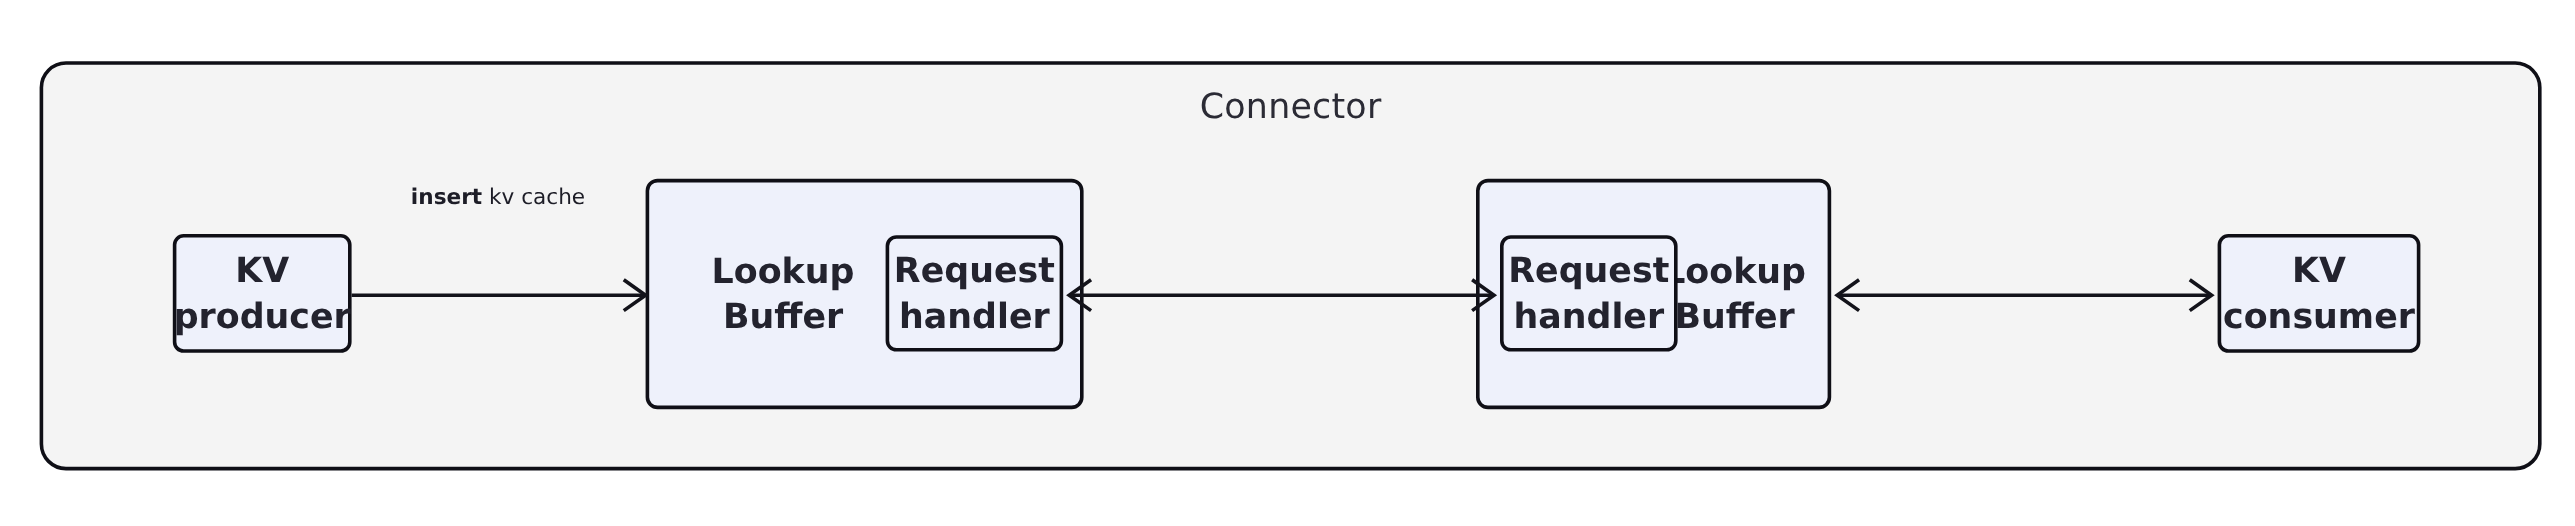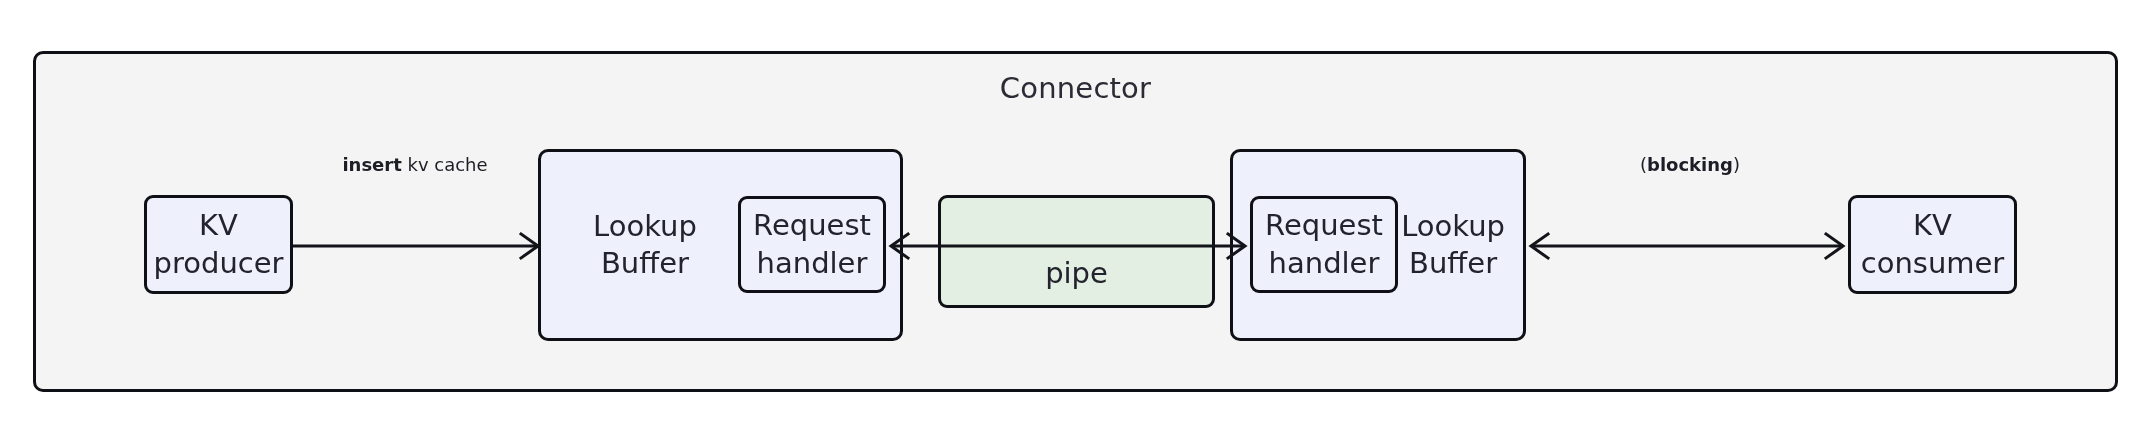--- a/index.html
+++ b/index.html
@@ -19,21 +19,21 @@
   
   .connector-box {
     position: absolute;
     left: 33px;
     top: 51px;
     width: 2085px;
     height: 341px;
     box-sizing: border-box;
     background: #f4f4f4;
     border: 3px solid #0f0f16;
-    border-radius: 10px;
+    border-radius: 22px;
   }
   .connector-title {
     position: absolute;
     left: 0;
     top: 17px;
     width: 100%;
     text-align: center;
     font-size: 29px;
     color: #2b2b35;
     letter-spacing: .2px;
@@ -47,20 +47,21 @@
     border-radius: 9px;
     background: #eef1fb;
     color: #23232e;
     display: flex;
     align-items: center;
     justify-content: center;
     text-align: center;
     line-height: 1.28;
     font-size: 29px;
     white-space: pre-line;
+    font-weight: bold;
   }
   .node.blue   { background: #eef1fb; }
   .node.green  { background: #e2efe2; }
 
   
   #kv-producer {
     left: 144px;  top: 195px;  width: 149px;  height: 99px;
   }
   #kv-consumer {
     left: 1848px; top: 195px;  width: 169px;  height: 99px;
@@ -139,21 +140,20 @@
 
   <div class="node blue" id="kv-producer">KV
 producer</div>
 
   <div class="node blue" id="lookup-buffer-left">Lookup
 Buffer</div>
 
   <div class="node blue" id="request-handler-left">Request
 handler</div>
 
-  <div class="node green" id="pipe">pipe</div>
 
   <div class="node blue" id="lookup-buffer-right">Lookup
 Buffer</div>
 
   <div class="node blue" id="request-handler-right">Request
 handler</div>
 
   <div class="node blue" id="kv-consumer">KV
 consumer</div>
 
@@ -172,16 +172,15 @@
     <line class="arrow-line" x1="3" y1="14" x2="315" y2="14"></line>
     <polyline class="arrow-head" points="20,2 3,14 20,26"></polyline>
     <polyline class="arrow-head" points="298,2 315,14 298,26"></polyline>
   </svg>
 
   <div class="edge-label" id="label-insert">
     <div><b>insert</b><span> kv cache</span></div>
   </div>
 
   <div class="edge-label" id="label-drop">
-    <div><span>(</span><b>blocking</b><span>)</span></div>
   </div>
 
 </div>
 
 </body></html>

